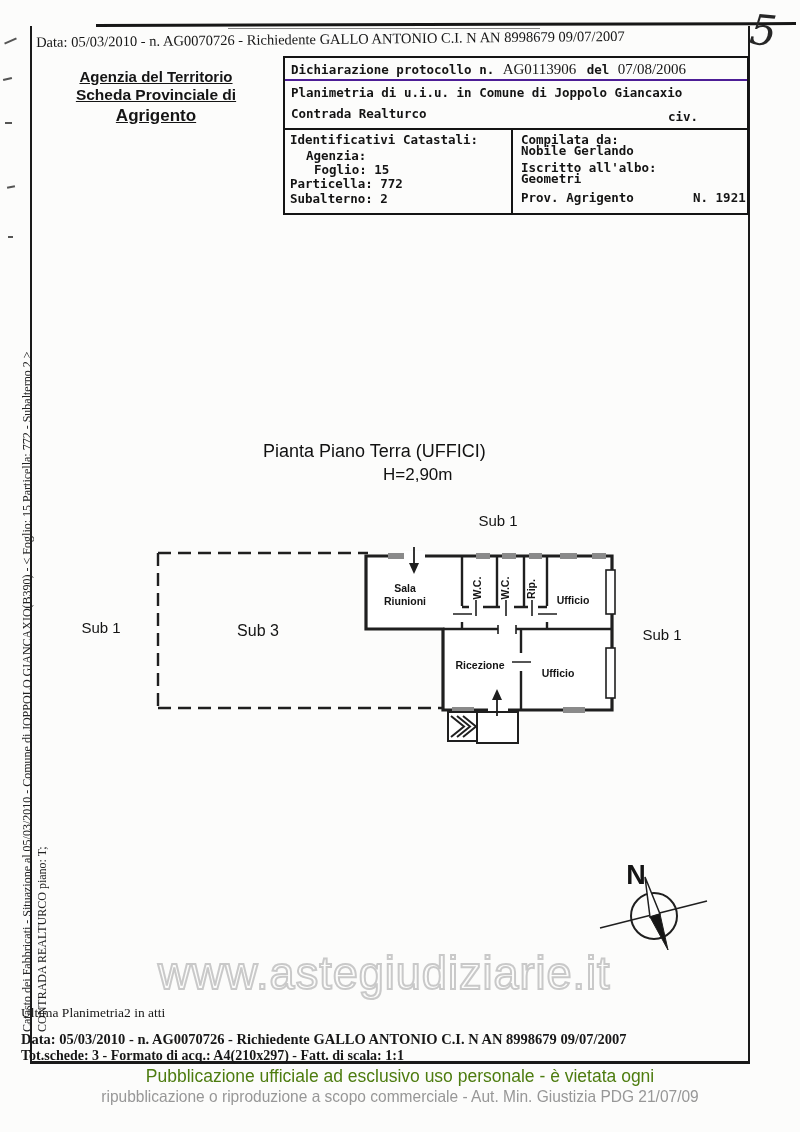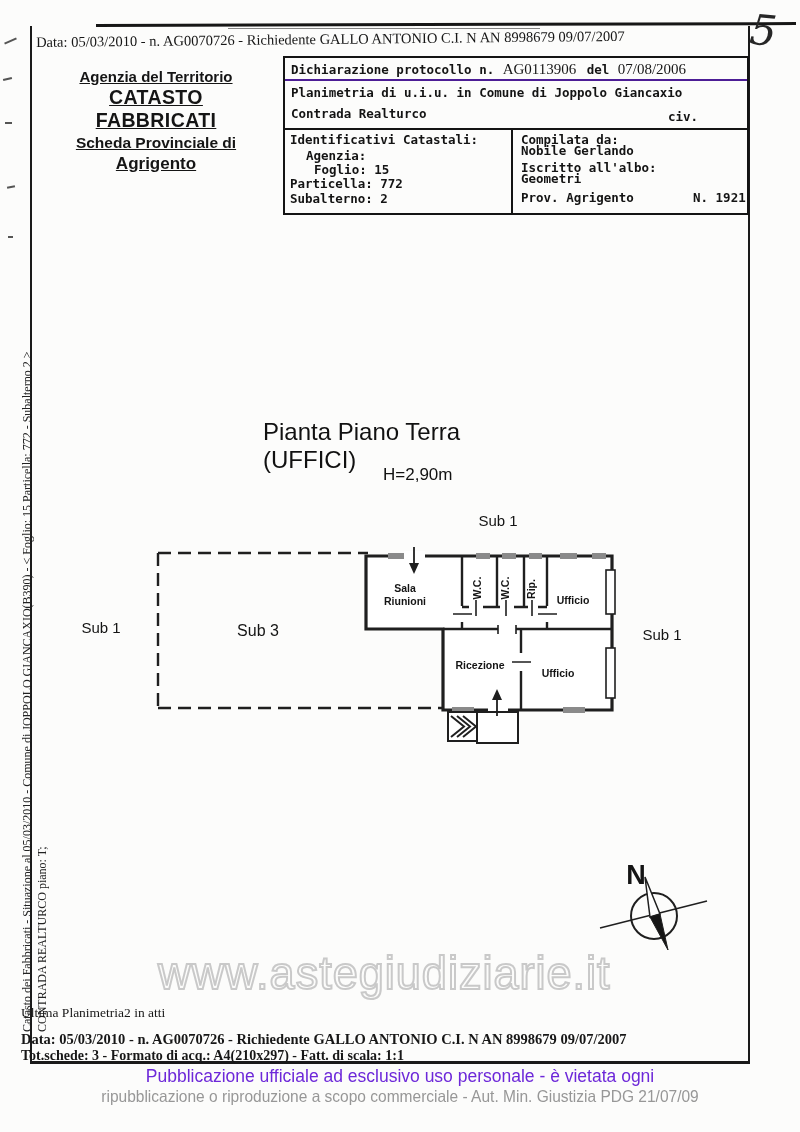--- a/index.html
+++ b/index.html
@@ -43,39 +43,39 @@
   .rowC{position:absolute;left:0;top:72px;width:100%;height:83px;}
   .colL{position:absolute;left:0;top:0;width:226px;height:100%;border-right:2px solid #141414;}
   .colR{position:absolute;left:228px;top:0;right:0;height:100%;}
   .rowC span{position:absolute;font-size:12.5px;}
 
   
   .vert{transform-origin:0 0;transform:rotate(-90deg);white-space:nowrap;
         font-family:"Liberation Serif",serif;font-size:12px;color:#222;}
 
   
-  .plan-title{left:263px;top:418px;width:260px;font-size:24px;color:#111;}
+  .plan-title{left:263px;top:441px;width:260px;font-size:18px;color:#111;}
   .plan-h{left:383px;top:465px;font-size:17px;color:#111;}
 
   svg text{font-family:"Liberation Sans",sans-serif;fill:#141414;}
   .room-label{font-size:10.5px;font-weight:700;}
   .sub-label{font-size:15px;}
   .sub3-label{font-size:16px;}
   .n-label{font-size:27px;font-weight:700;}
 
   
   .watermark{left:158px;top:946px;font-size:46px;font-weight:400;letter-spacing:1px;
              color:transparent;-webkit-text-stroke:2px #c9c9c9;transform:scaleX(0.98);
              transform-origin:0 0;white-space:nowrap;}
 
   
   .ultima{left:21px;top:1005px;font-size:13.5px;}
   .data-line2{left:21px;top:1031px;font-size:14.5px;font-weight:700;}
   .tot-line{left:21px;top:1048px;font-size:14px;font-weight:700;}
-  .legal1{left:0;right:0;top:1066px;text-align:center;font-size:17.5px;color:#6d28d9;}
+  .legal1{left:0;right:0;top:1066px;text-align:center;font-size:17.5px;color:#4d7c0f;}
   .legal2{left:0;right:0;top:1087px;text-align:center;font-size:16.5px;color:#979797;
           transform:scaleX(0.94);}
 </style>
 </head>
 <body>
 
 <div id="page">
 
   <div class="abs scanline-top"></div>
   <div class="abs scanline-top2"></div>
@@ -87,21 +87,20 @@
   <div class="abs speck" style="left:5px;top:122px;width:7px;"></div>
   <div class="abs speck" style="left:7px;top:186px;width:8px;transform:rotate(-10deg);"></div>
   <div class="abs speck" style="left:8px;top:236px;width:5px;"></div>
 
   <div class="abs page-number">5</div>
 
   <div class="abs top-line serif nowrap">Data: 05/03/2010 -  n. AG0070726 - Richiedente GALLO ANTONIO C.I. N AN 8998679 09/07/2007</div>
 
   <div class="abs agency">
     <div class="a1">Agenzia del Territorio</div>
-    <div class="a2">CATASTO FABBRICATI</div>
     <div class="a3">Scheda Provinciale di</div>
     <div class="a4">Agrigento</div>
   </div>
 
 
   <div class="abs decl-box">
     <div class="rowA">
       <span class="m mono">Dichiarazione protocollo n.</span>
       <span class="v serif">AG0113906</span>
       <span class="m mono">del</span>

